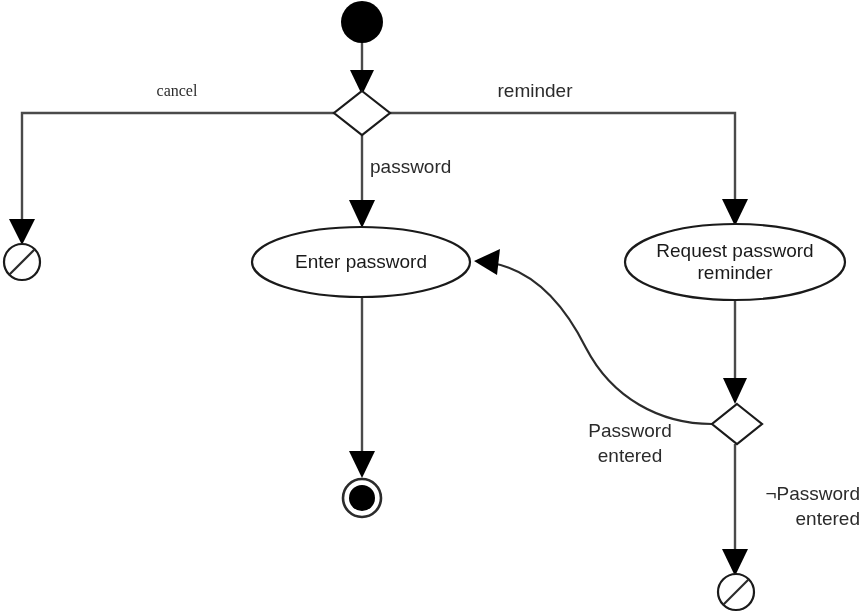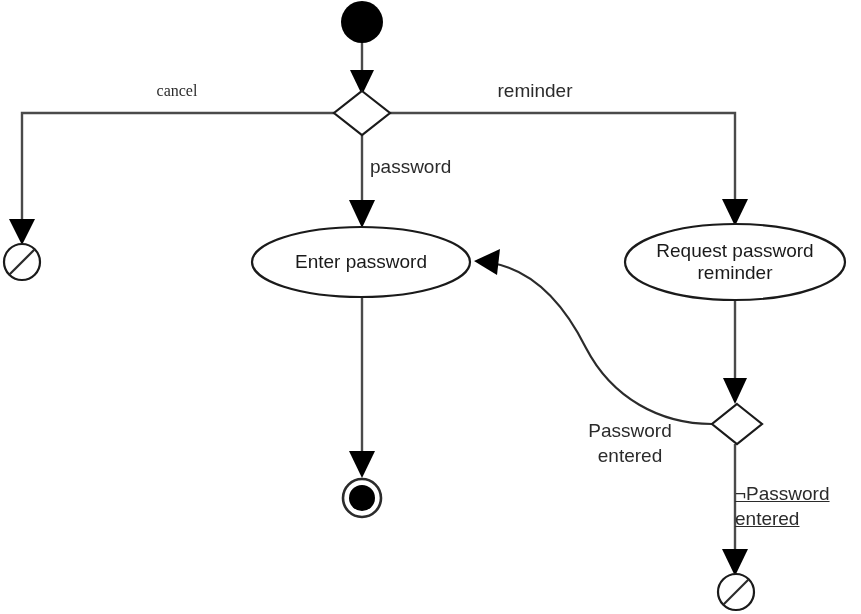--- a/index.html
+++ b/index.html
@@ -70,21 +70,21 @@
     font-family: "Liberation Sans", sans-serif;
     font-size: 19px;
     line-height: 25px;
     white-space: pre;
   }
   .edge-label.serif {
     font-family: "Liberation Serif", serif;
     font-size: 16px;
   }
   .lbl-center { text-align: center; }
-  .lbl-right { text-align: left; text-decoration: underline; }
+  .lbl-right { text-align: right; }
   .lbl-left { text-align: left; }
 </style>
 </head>
 <body>
 
 <div id="diagram-root">
 
   <svg class="canvas" viewBox="0 0 861 614" xmlns="http://www.w3.org/2000/svg">
 
     <g>

